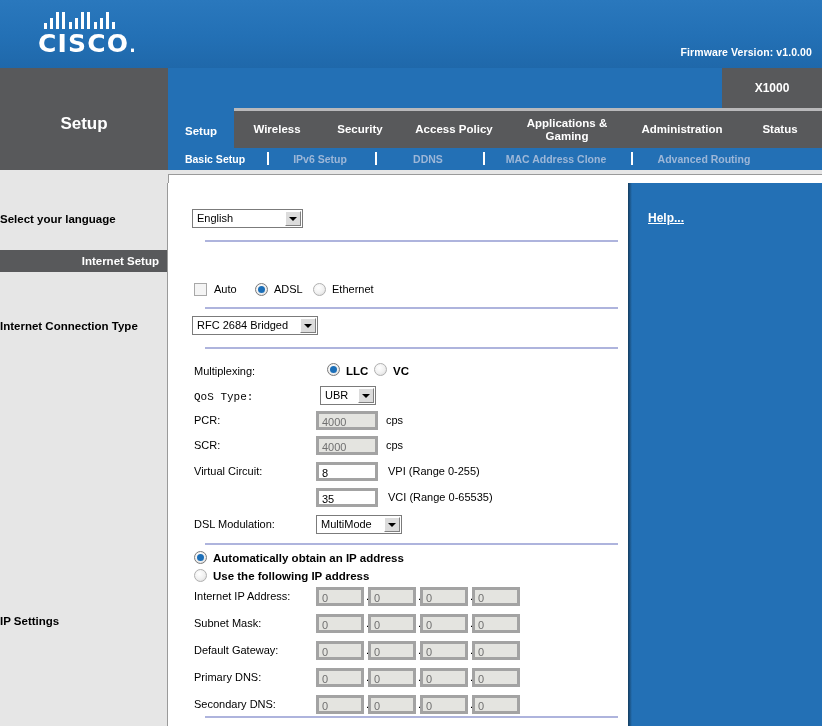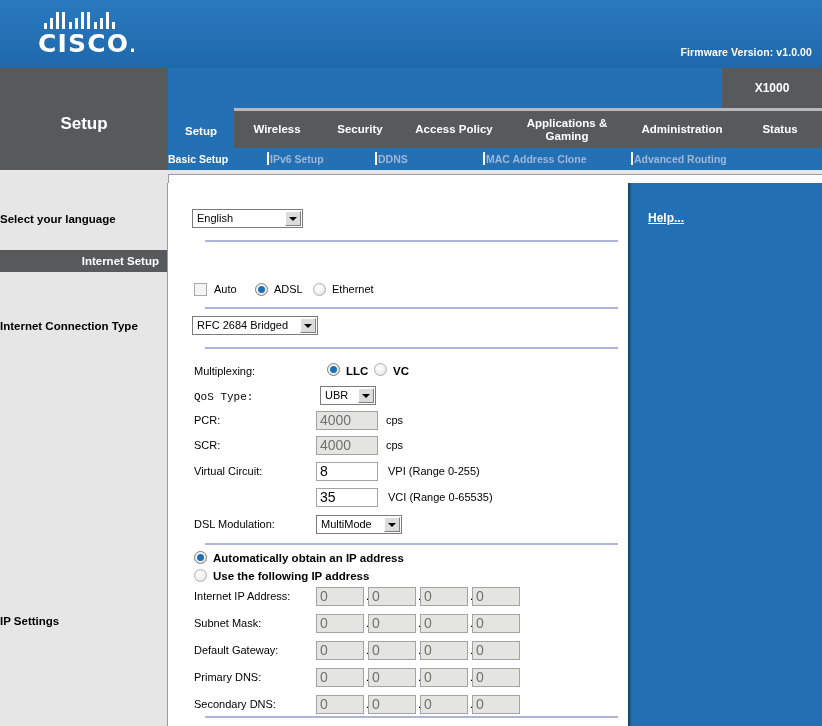--- a/index.html
+++ b/index.html
@@ -156,20 +156,21 @@
   .subtabrow {
     position: absolute;
     left: 168px; top: 148px;
     width: 654px; height: 22px;
     background: #2370b5;
   }
   .subtabrow .subtab {
     position: absolute;
     top: 0; height: 22px;
     line-height: 22px;
+    text-align: center;
     font-size: 10.5px;
     color: #9db7d8;
     font-weight: bold;
   }
   .subtabrow .subtab.active {
     color: #ffffff;
   }
   .subtabrow .sep {
     position: absolute;
     top: 4px;
@@ -309,24 +310,24 @@
     left: 3px; top: 5px;
     border-left: 4px solid transparent;
     border-right: 4px solid transparent;
     border-top: 4px solid #000000;
   }
 
   
   .inp {
     position: absolute;
     height: 19px;
-    border: 1px solid #a3a3a3;
-    background: #ffffff;
-    box-sizing: border-box;
-    font-size: 14px;
+    border: 3px solid #a3a3a3;
+    background: #ffffff;
+    box-sizing: border-box;
+    font-size: 11px;
     line-height: 17px;
     padding-left: 3px;
     color: #000000;
     font-family: "Liberation Sans", sans-serif;
     overflow: hidden;
     white-space: nowrap;
   }
   .inp.disabled {
     background: #e4e4e0;
     color: #707070;

